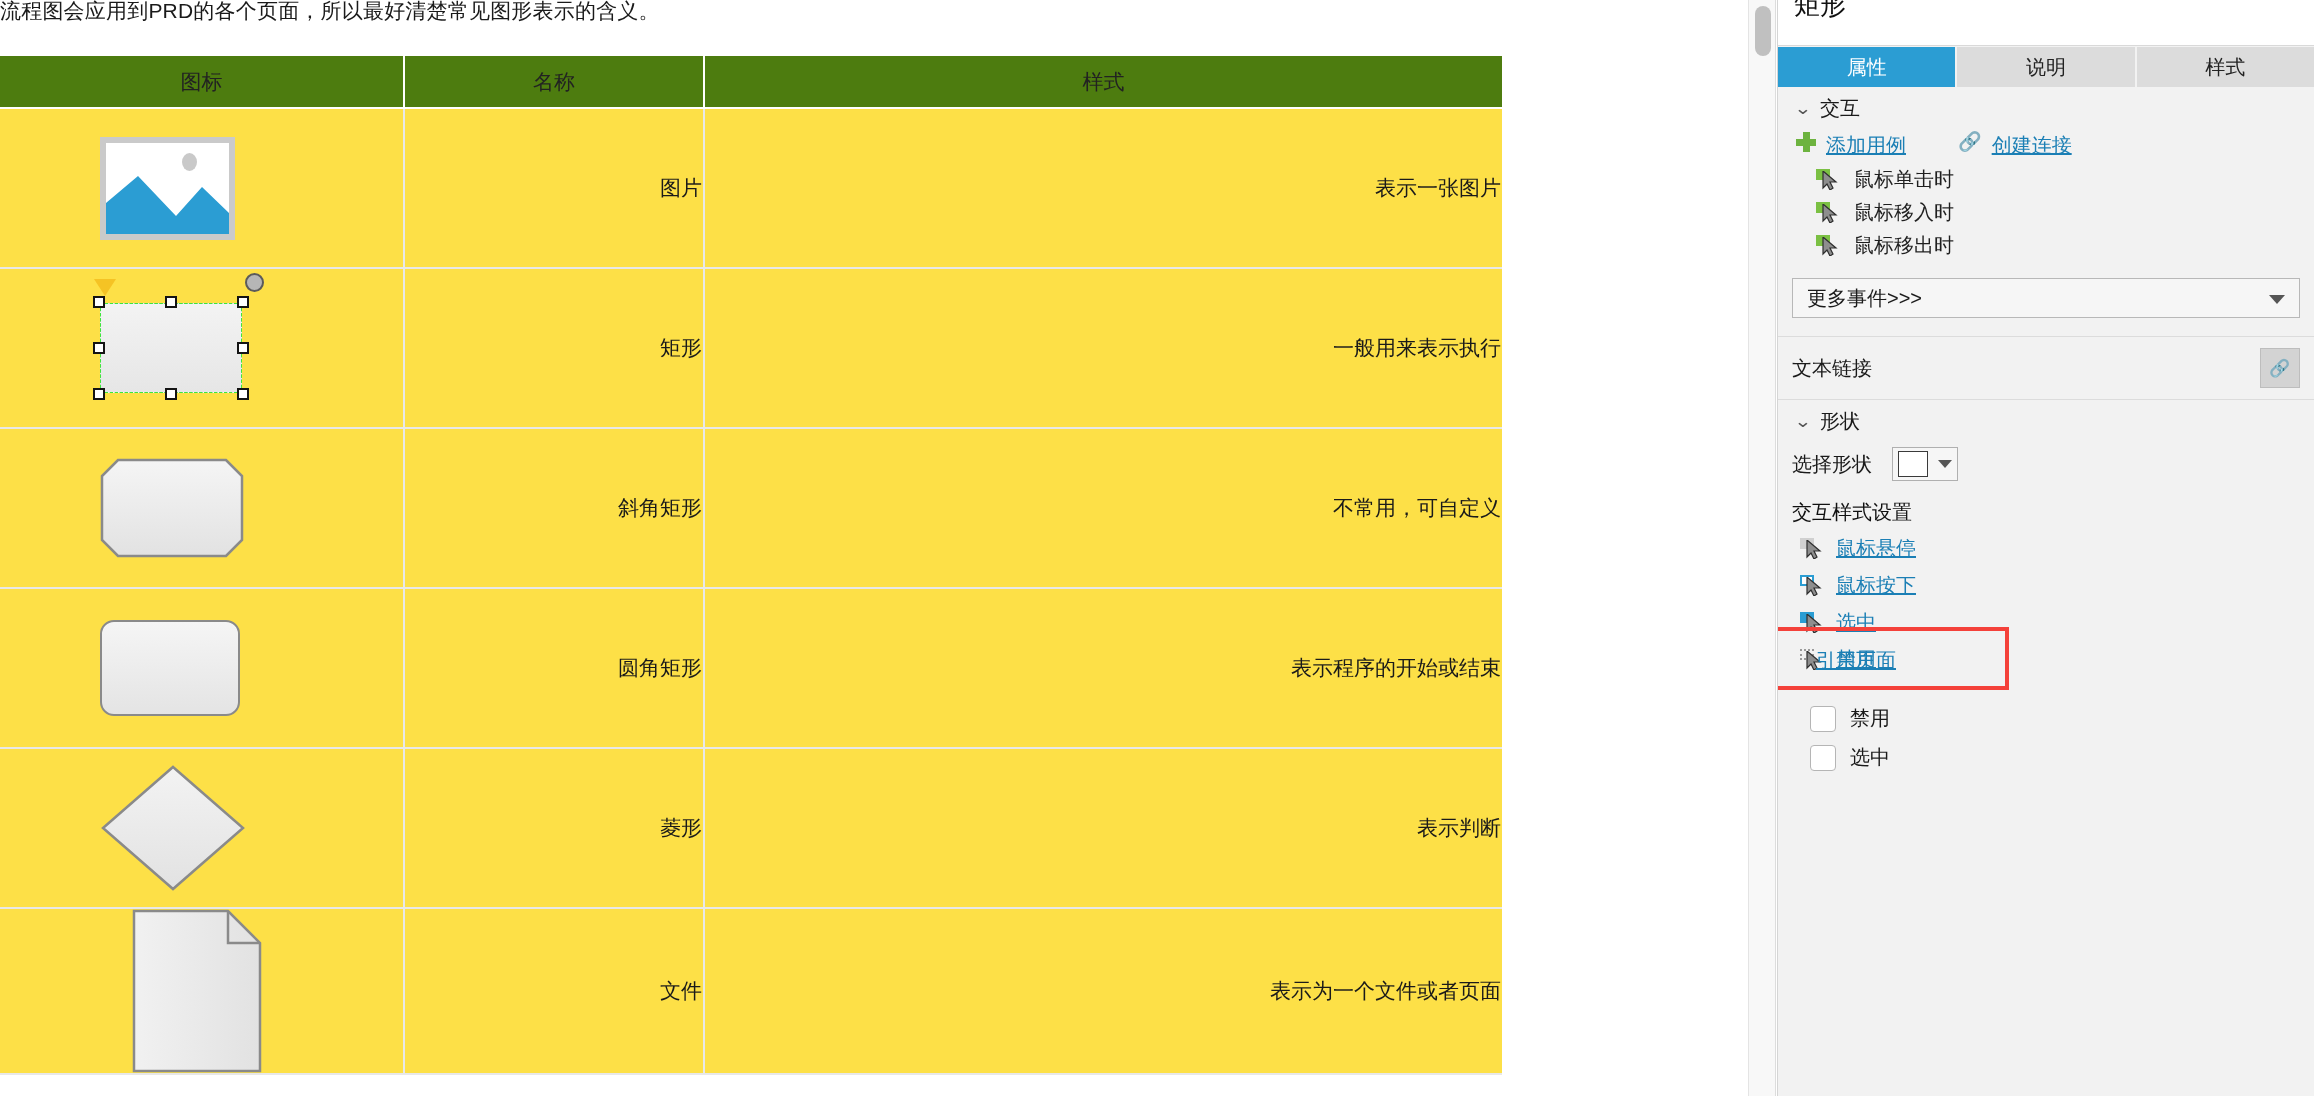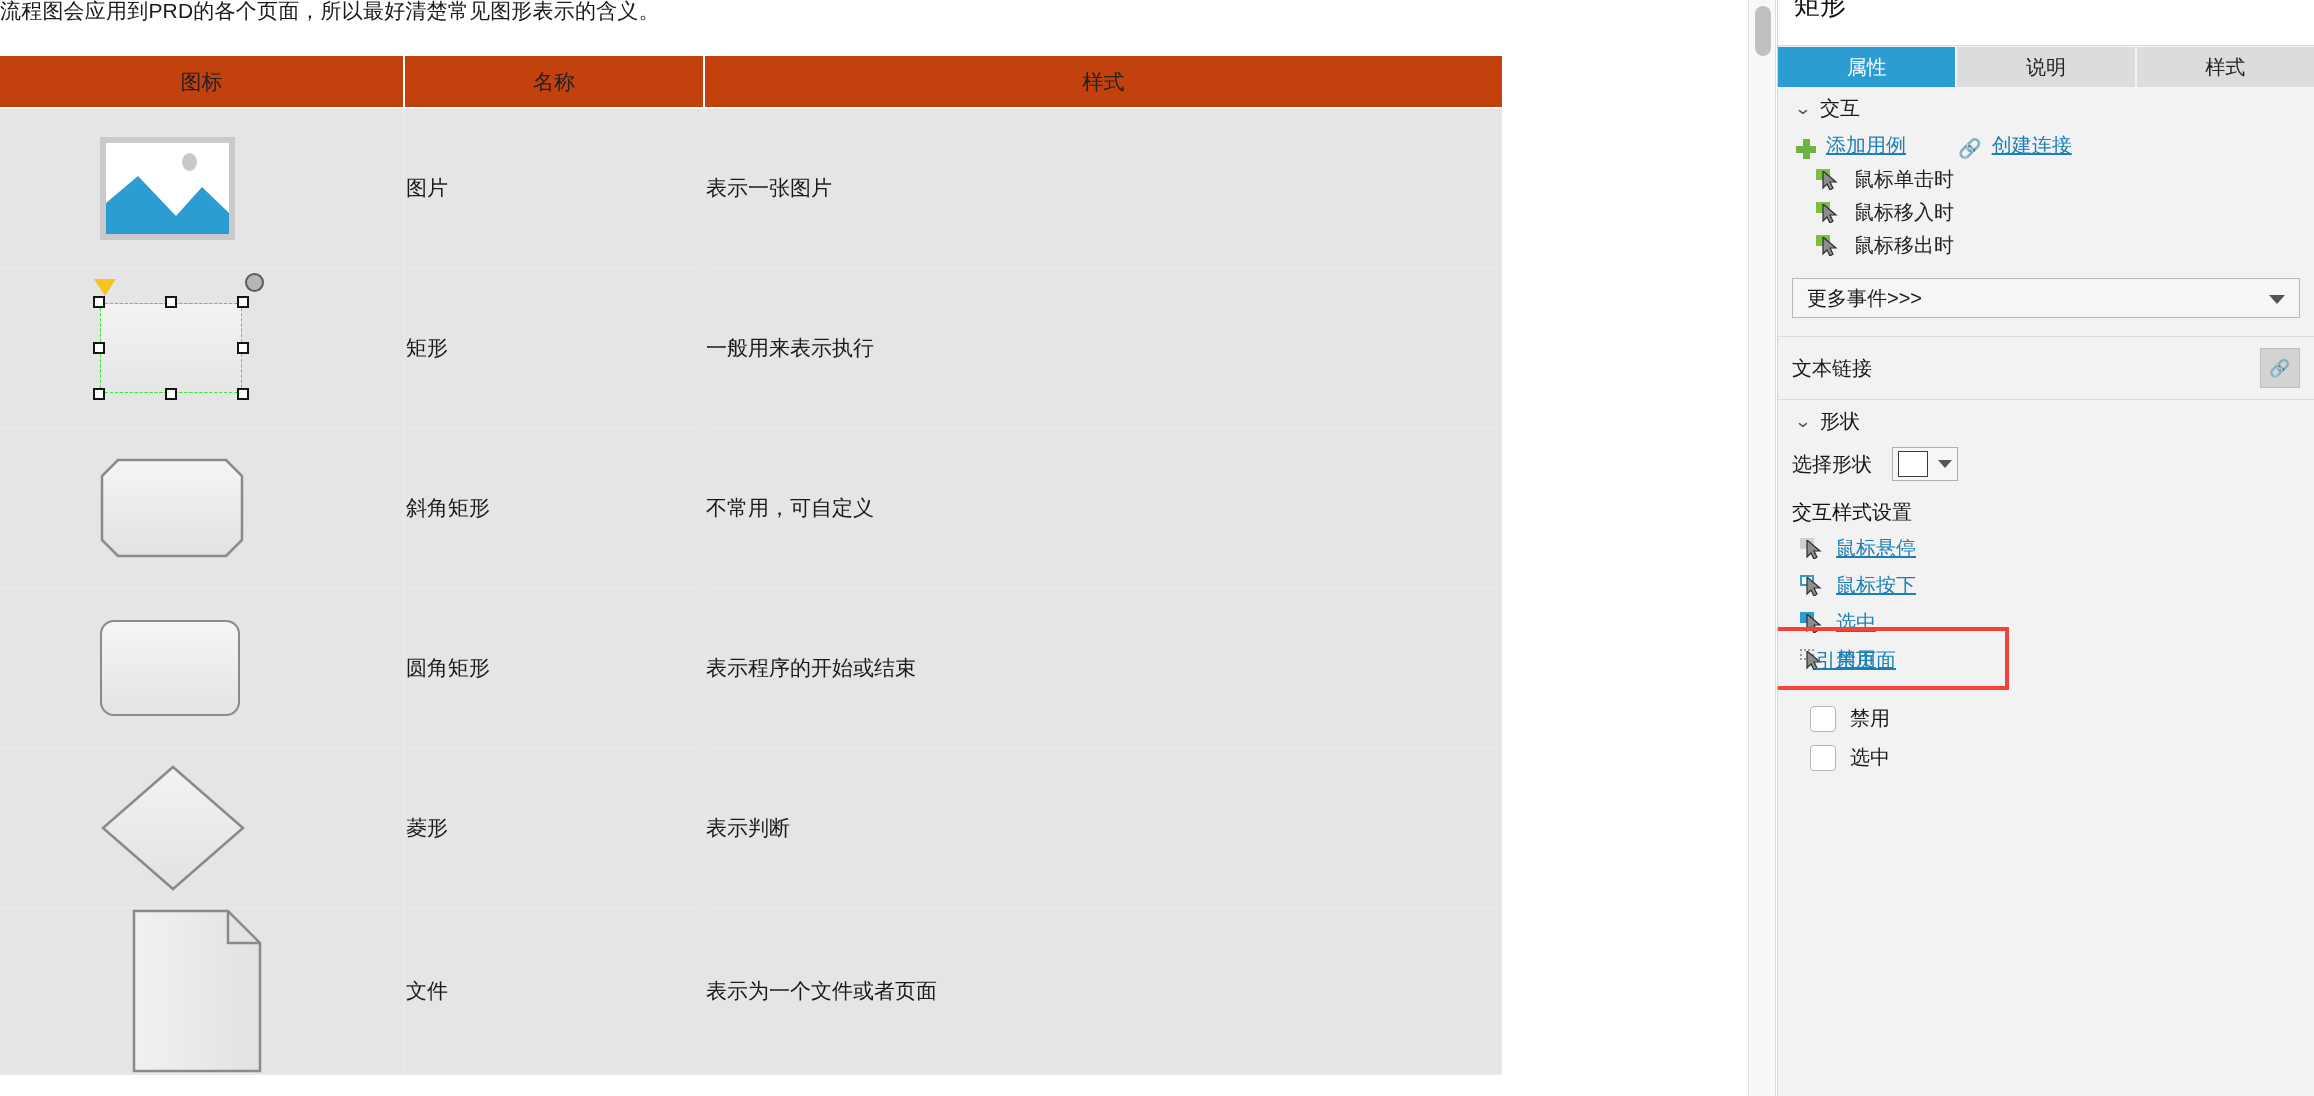--- a/index.html
+++ b/index.html
@@ -31,39 +31,39 @@
     position: absolute; left: 0; top: 56px;
     width: 1502px;
     border-collapse: collapse;
     table-layout: fixed;
   }
   #shape-table col.c-icon  { width: 404px; }
   #shape-table col.c-name  { width: 300px; }
   #shape-table col.c-style { width: 798px; }
 
   #shape-table thead th {
-    background: #c2410c;
+    background: #4d7c0f;
     height: 52px;
     font-size: 21px;
     font-weight: normal;
     color: #222;
     text-align: center;
     border-right: 2px solid #ffffff;
     border-bottom: 2px solid #ffffff;
   }
   #shape-table thead th:last-child { border-right: none; }
 
   #shape-table tbody td {
     border-bottom: 2px solid #e8e8e8;
     border-right: 2px solid #e8e8e8;
     font-size: 21px;
     color: #1a1a1a;
-    text-align: left;
+    text-align: right;
     vertical-align: middle;
-    background: #e5e5e5;
+    background: #fde047;
   }
   #shape-table tbody td:last-child { border-right: none; }
   #shape-table tbody tr { height: 160px; }
   #shape-table tbody td.cell-icon { position: relative; padding: 0; }
 
   .icon-slot {
     position: relative;
     width: 100%; height: 100%;
     display: flex; align-items: center; justify-content: flex-start;
     padding-left: 100px;
@@ -209,21 +209,21 @@
     padding: 8px 0 6px 14px;
     font-size: 20px; color: #1a1a1a;
   }
   .chev {
     display: inline-block; width: 22px; margin-right: 6px;
     color: #555; font-size: 17px; text-align: center;
     transform: scaleX(1.25);
   }
 
   .action-row {
-    display: flex; align-items: flex-end;
+    display: flex; align-items: flex-start;
     padding: 4px 0 4px 18px;
     font-size: 20px;
   }
   .plus-icon {
     display: inline-block; position: relative;
     width: 20px; height: 20px; margin-right: 10px;
   }
   .plus-icon::before, .plus-icon::after{
     content:""; position:absolute; background:#6db33f;
   }

